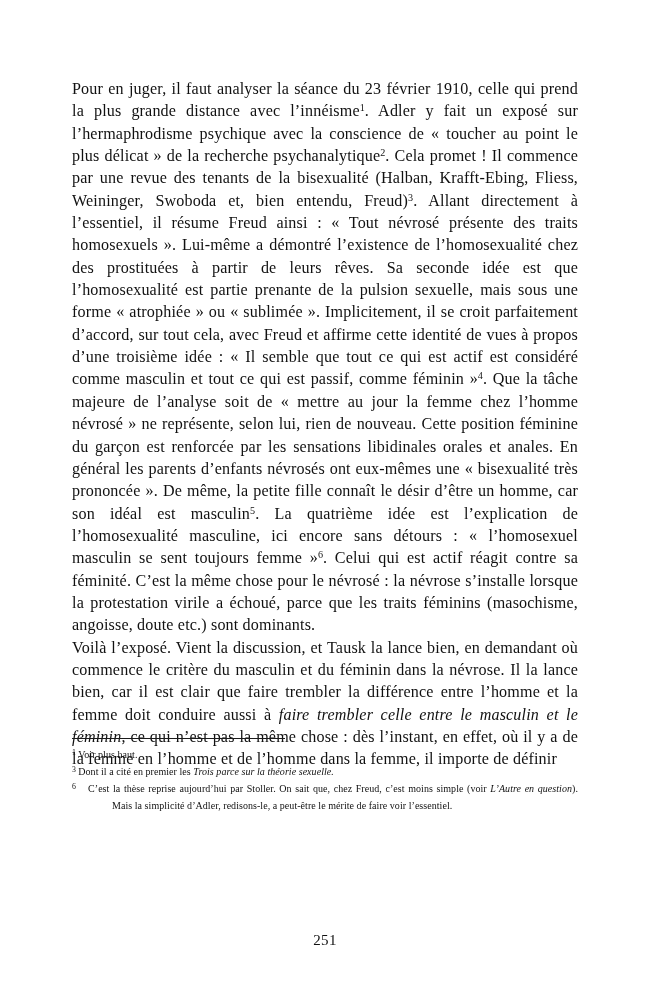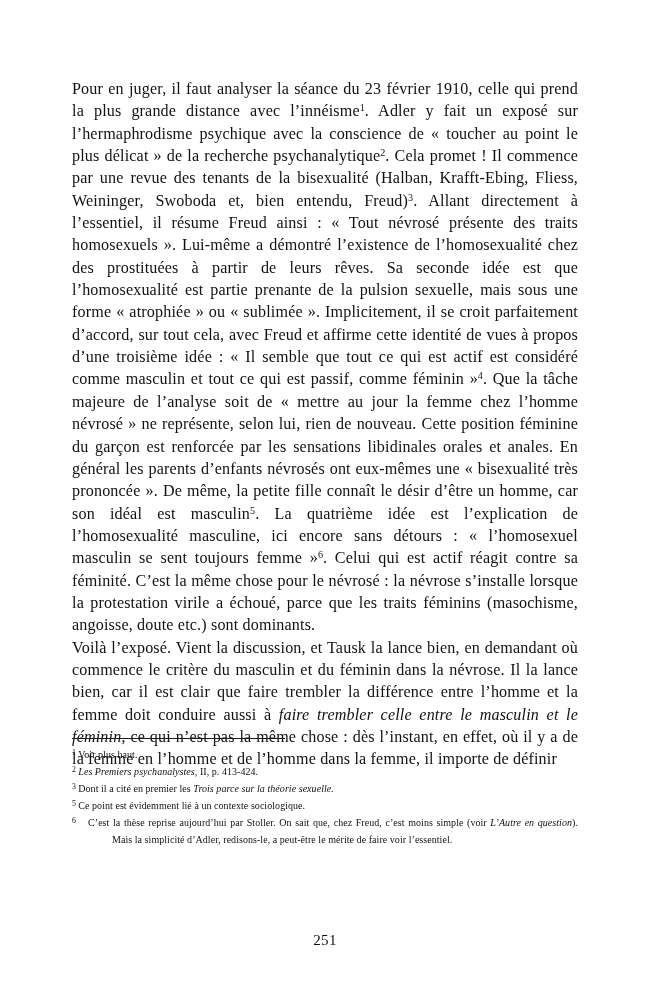--- a/index.html
+++ b/index.html
@@ -126,21 +126,19 @@
 <div class="page">
 
   <div class="textblock">
     <p class="body-par">Pour en juger, il faut analyser la séance du 23 février 1910, celle qui prend la plus grande distance avec l’innéisme<sup class="fnref">1</sup>. Adler y fait un exposé sur l’hermaphrodisme psychique avec la conscience de « toucher au point le plus délicat » de la recherche psychanalytique<sup class="fnref">2</sup>. Cela promet ! Il commence par une revue des tenants de la bisexualité (Halban, Krafft-Ebing, Fliess, Weininger, Swoboda et, bien entendu, Freud)<sup class="fnref">3</sup>. Allant directement à l’essentiel, il résume Freud ainsi : « Tout névrosé présente des traits homosexuels ». Lui-même a démontré l’existence de l’homosexualité chez des prostituées à partir de leurs rêves. Sa seconde idée est que l’homosexualité est partie prenante de la pulsion sexuelle, mais sous une forme « atrophiée » ou « sublimée ». Implicitement, il se croit parfaitement d’accord, sur tout cela, avec Freud et affirme cette identité de vues à propos d’une troisième idée : « Il semble que tout ce qui est actif est considéré comme masculin et tout ce qui est passif, comme féminin »<sup class="fnref">4</sup>. Que la tâche majeure de l’analyse soit de « mettre au jour la femme chez l’homme névrosé » ne représente, selon lui, rien de nouveau. Cette position féminine du garçon est renforcée par les sensations libidinales orales et anales. En général les parents d’enfants névrosés ont eux-mêmes une « bisexualité très prononcée ». De même, la petite fille connaît le désir d’être un homme, car son idéal est masculin<sup class="fnref">5</sup>. La quatrième idée est l’explication de l’homosexualité masculine, ici encore sans détours : « l’homosexuel masculin se sent toujours femme »<sup class="fnref">6</sup>. Celui qui est actif réagit contre sa féminité. C’est la même chose pour le névrosé : la névrose s’installe lorsque la protestation virile a échoué, parce que les traits féminins (masochisme, angoisse, doute etc.) sont dominants.</p>
     <p class="body-par">Voilà l’exposé. Vient la discussion, et Tausk la lance bien, en demandant où commence le critère du masculin et du féminin dans la névrose. Il la lance bien, car il est clair que faire trembler la différence entre l’homme et la femme doit conduire aussi à <i class="ital">faire trembler celle entre le masculin et le féminin</i>, ce qui n’est pas la même chose : dès l’instant, en effet, où il y a de la femme en l’homme et de l’homme dans la femme, il importe de définir</p>
   </div>
 
   <div class="footnotes">
     <hr class="fn-rule">
     <p class="fn"><span class="fn-num">1</span><span class="fn-body">Voir plus haut.</span></p>
-    <p class="fn"><span class="fn-num">2</span><span class="fn-body"><i class="ital">Les Premiers psychanalystes</i>, II, p. 413-424.</span></p>
     <p class="fn"><span class="fn-num">3</span><span class="fn-body">Dont il a cité en premier les <i class="ital">Trois parce sur la théorie sexuelle.</i></span></p>
-    <p class="fn"><span class="fn-num">5</span><span class="fn-body">Ce point est évidemment lié à un contexte sociologique.</span></p>
     <p class="fn deep"><span class="fn-num">6</span><span class="fn-body">C’est la thèse reprise aujourd’hui par Stoller. On sait que, chez Freud, c’est moins simple (voir <i class="ital">L’Autre en question</i>). Mais la simplicité d’Adler, redisons-le, a peut-être le mérite de faire voir l’essentiel.</span></p>
   </div>
 
   <div class="folio">251</div>
 
 </div>
 
 </body></html>

